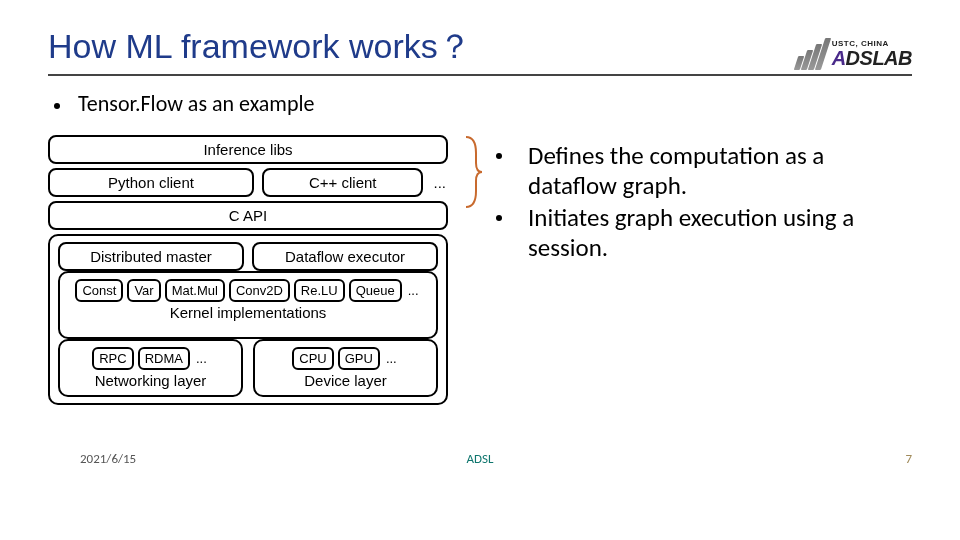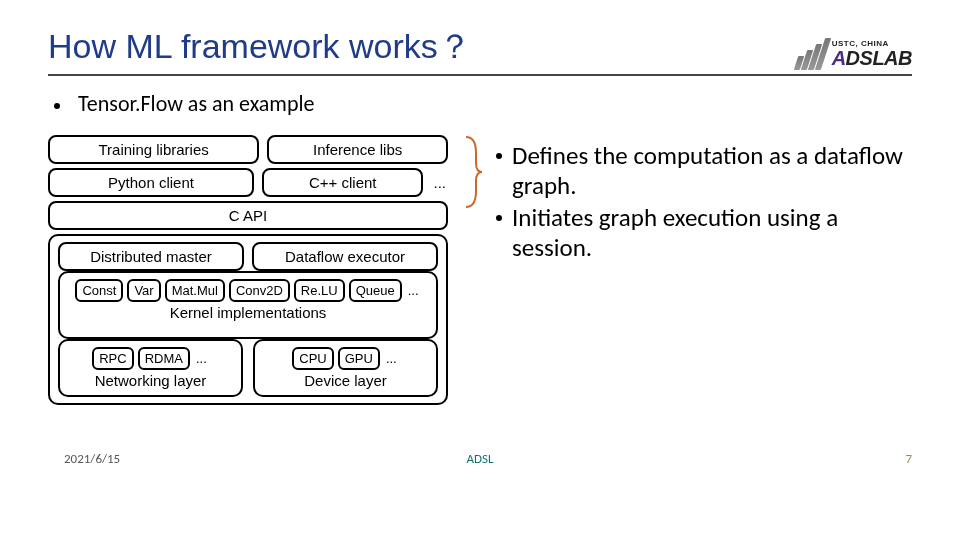--- a/index.html
+++ b/index.html
@@ -33,25 +33,25 @@
   .inner-row { display:flex; gap:4px; justify-content:center; align-items:center; }
   .smbox { border: 2px solid #000; border-radius: 6px; padding: 2px 5px; font-size: 13px; background:#fff; }
   .caption { text-align:center; font-size: 15px; margin-top:2px; }
   .pair { display:flex; gap:10px; }
   .pair .bigbox { flex:1; }
 
   .brace { flex: 0 0 20px; align-self: flex-start; margin-top: 0; }
   .brace svg { display:block; }
 
   .explain { flex: 1; font-size: 25px; font-family: "Calibri", Arial, sans-serif; line-height: 1.2; padding-top: 6px; }
-  .explain .item { display:flex; align-items:flex-start; gap:10px; margin-bottom: 2px; justify-content: flex-end; }
+  .explain .item { display:flex; align-items:flex-start; gap:26px; margin-bottom: 2px; justify-content: flex-end; }
   .explain .bul { width:6px; height:6px; background:#000; border-radius:50%; margin-top: 12px; flex-shrink:0; }
 
   .footer { position:absolute; bottom: 14px; left: 0; right: 0; display:flex; align-items:center; font-size: 13px; color:#555; font-family: "Calibri", Arial, sans-serif; }
-  .footer .date { position:absolute; left: 64px; }
+  .footer .date { position:absolute; left: 80px; }
   .footer .center { position:absolute; left: 50%; transform:translateX(-50%); color:#0f766e; }
   .footer .page { position:absolute; right: 48px; color:#a08a5a; }
 </style>
 </head>
 <body>
 
 <div class="slide">
   <div class="title-row">
     <div class="title">How ML framework works？</div>
     <div class="logo">
@@ -68,21 +68,20 @@
     </div>
   </div>
 
   <div class="subtitle">
     <span class="dot"></span><span>Tensor.Flow</span><span> as an example</span>
   </div>
 
   <div class="content">
     <div class="diagram">
       <div class="row">
-        <div class="box" style="flex:1.2">Training libraries</div>
         <div class="box" style="flex:1">Inference libs</div>
       </div>
       <div class="row">
         <div class="box" style="flex:1.2">Python client</div>
         <div class="box" style="flex:0.9">C++ client</div>
         <div class="dots">...</div>
       </div>
       <div class="row">
         <div class="box full">C API</div>
       </div>

